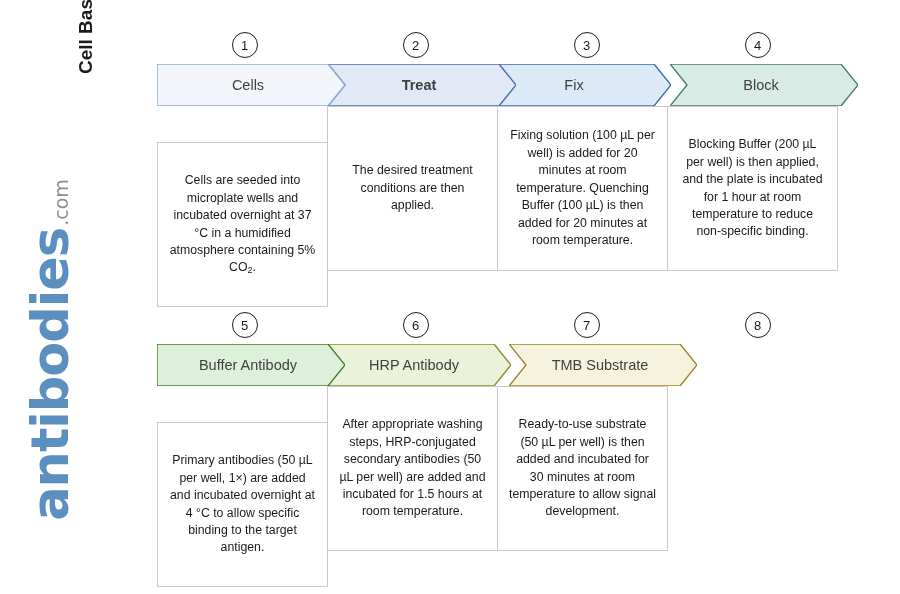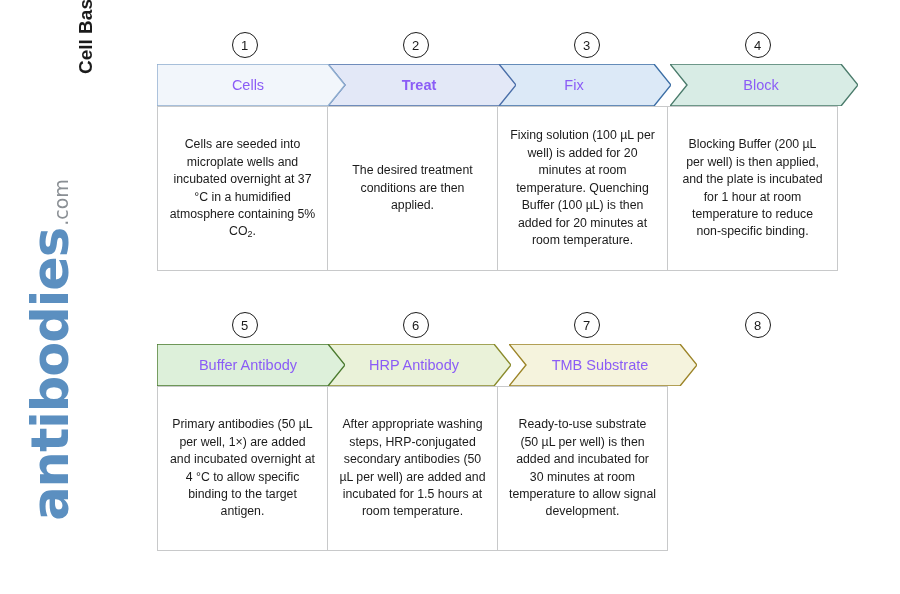--- a/index.html
+++ b/index.html
@@ -105,21 +105,21 @@
     height: 42px;
   }
   .chev {
     position: absolute;
     top: 0;
     height: 42px;
     display: flex;
     align-items: center;
     justify-content: center;
     font-size: 14.5px;
-    color: #8b5cf6;
+    color: #404040;
     padding-left: 10px;
     padding-right: 16px;
   }
   .chev span { position: relative; z-index: 2; }
   .chev .shape {
     position: absolute;
     inset: 0;
     z-index: 1;
   }
   .chev .shape svg { width: 100%; height: 100%; display: block; }
@@ -135,21 +135,21 @@
     width: 171px;
     height: 165px;
     border: 1px solid #c8c9ca;
     background: #ffffff;
     display: flex;
     align-items: center;
     justify-content: center;
     padding: 8px 11px;
     margin-left: -1px;
   }
-  .desc:first-child { margin-left: 0; }
+  .desc:first-child { margin-left: 0; margin-top: 36px; }
   .desc p {
     margin: 0;
     font-size: 12.3px;
     line-height: 1.42;
     color: #1b1b1b;
     text-align: center;
   }
   sub { font-size: 9px; vertical-align: -0.18em; }
 </style>
 </head>

